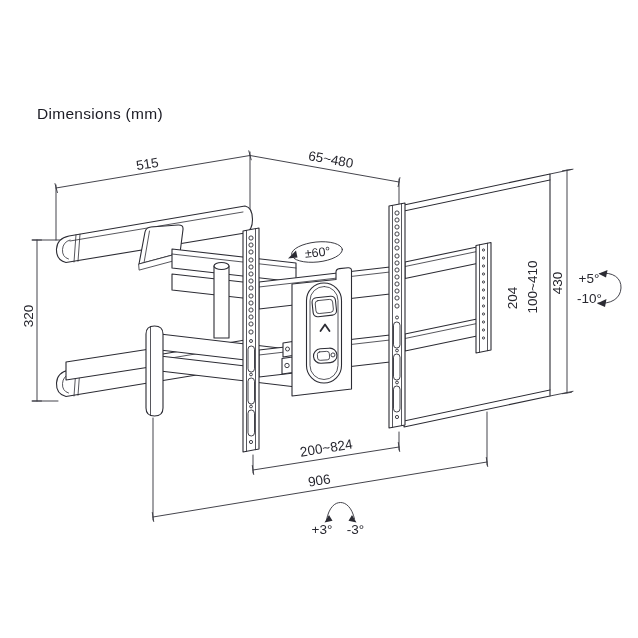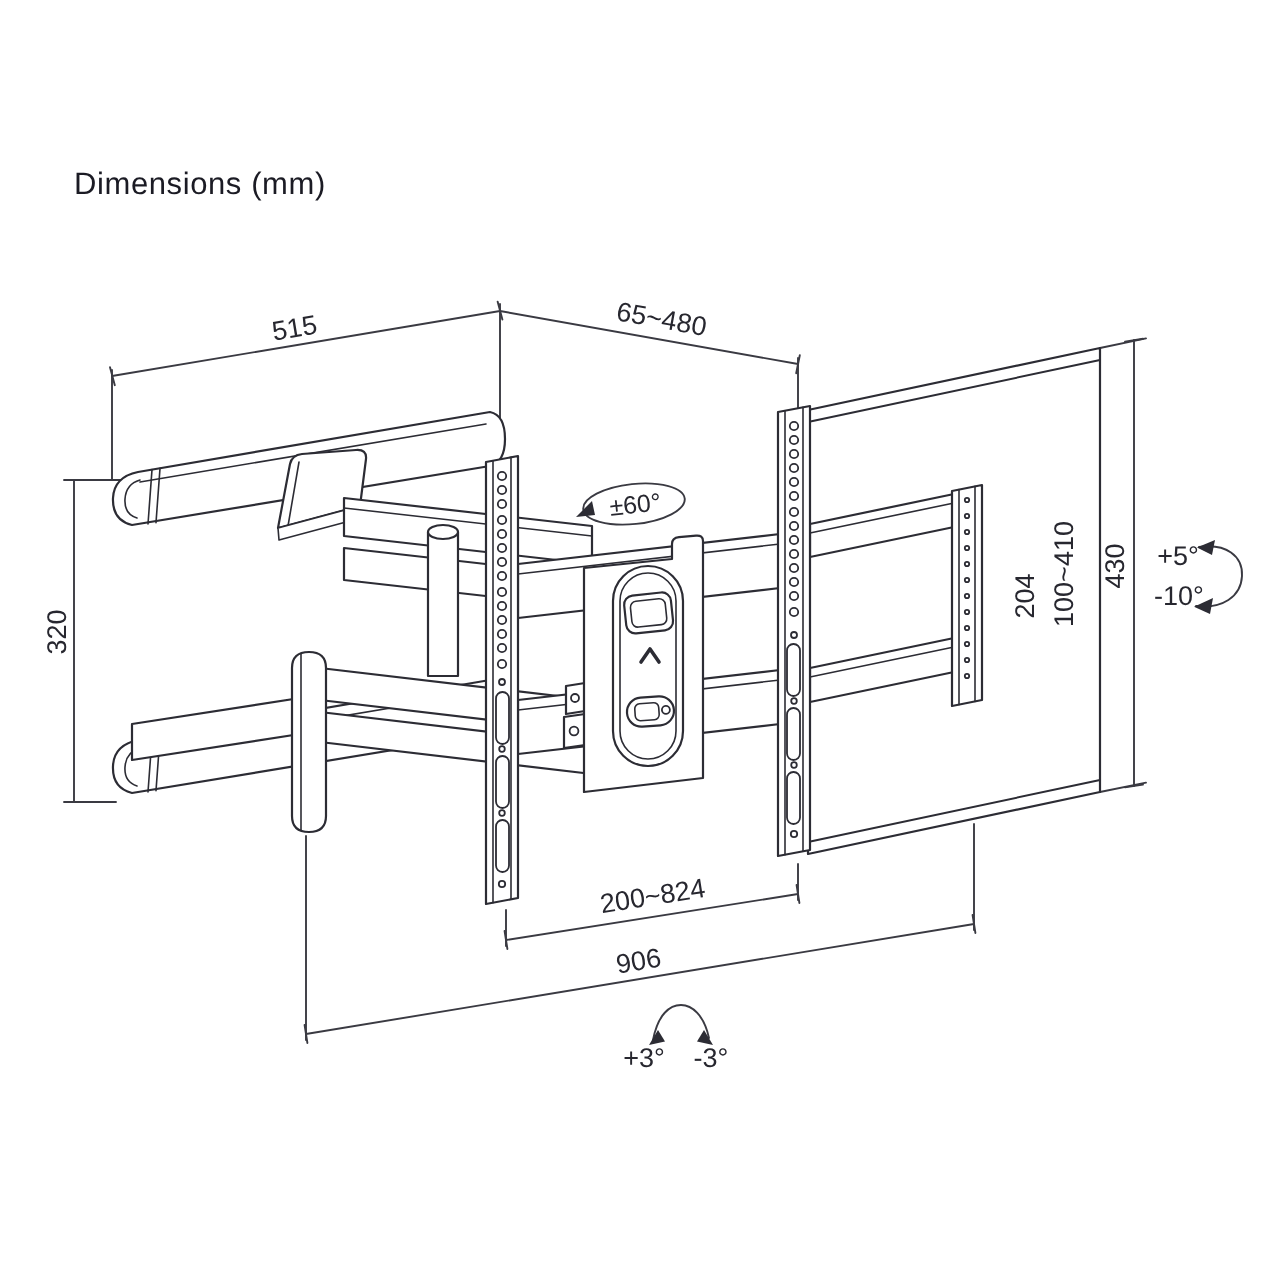--- a/index.html
+++ b/index.html
@@ -1,18 +1,18 @@
 <!DOCTYPE html>
 <html><head>
 <meta charset="utf-8">
 <style>
   html,body{margin:0;padding:0;background:#ffffff;}
   .stage{position:relative;width:638px;height:638px;background:#ffffff;overflow:hidden;
          font-family:"Liberation Sans",sans-serif;}
-  .title{position:absolute;left:37px;top:84px;font-size:15.5px;font-weight:500;
+  .title{position:absolute;left:37px;top:105px;font-size:15.5px;font-weight:500;
          color:#1b1b24;letter-spacing:.3px;}
   svg{position:absolute;left:0;top:0;}
   .fw{fill:#ffffff;stroke:#2c2c34;stroke-width:1.1;stroke-linejoin:round;stroke-linecap:round;}
   .ln{fill:none;stroke:#2c2c34;stroke-width:1;stroke-linejoin:round;stroke-linecap:round;}
   .thin{stroke-width:.8;}
   .dim{fill:none;stroke:#3a3a42;stroke-width:.95;stroke-linecap:round;}
   .hole{fill:#ffffff;stroke:#2c2c34;stroke-width:.9;}
   .arrow{fill:#2c2c34;stroke:none;}
   .dtxt{font-family:"Liberation Sans",sans-serif;font-size:13.5px;fill:#27272f;text-anchor:middle;}
   .stxt{font-family:"Liberation Sans",sans-serif;font-size:12.5px;fill:#27272f;text-anchor:middle;}

